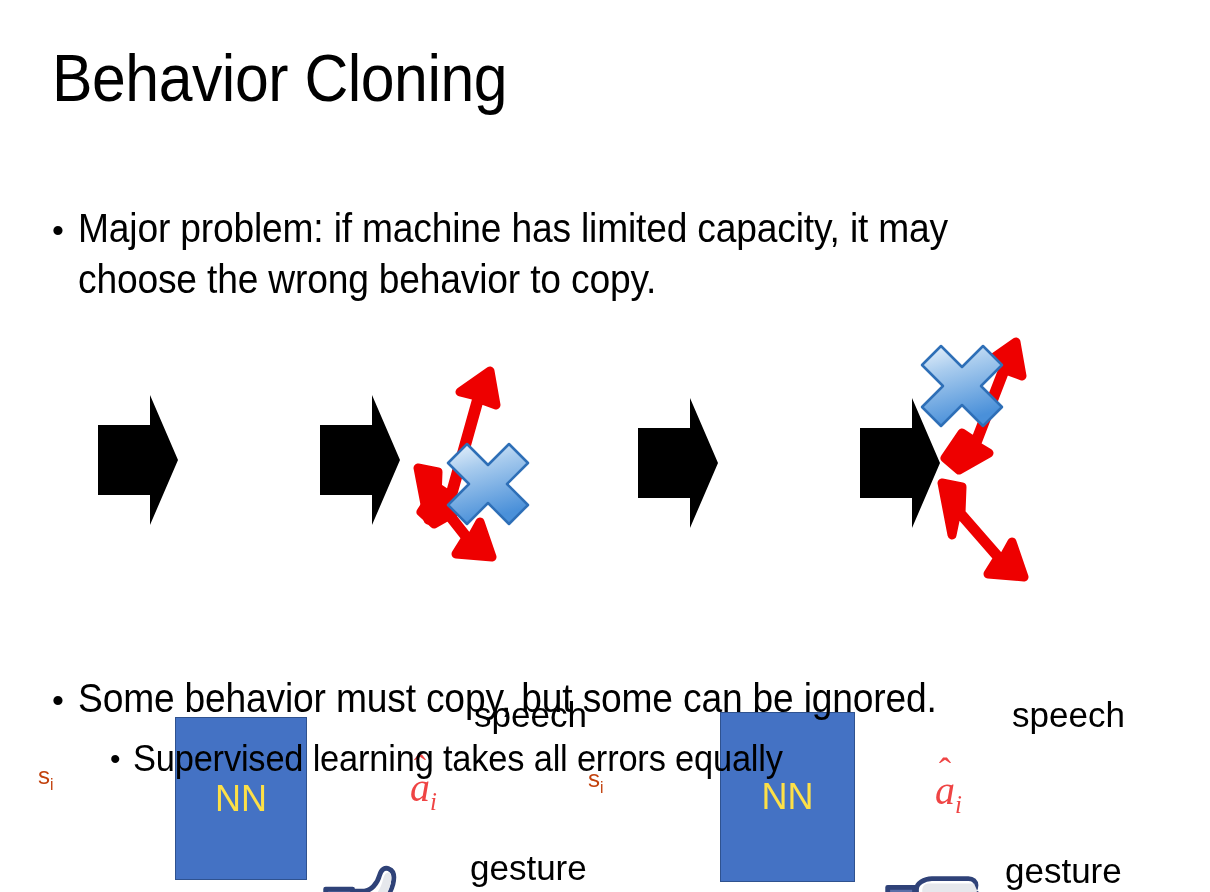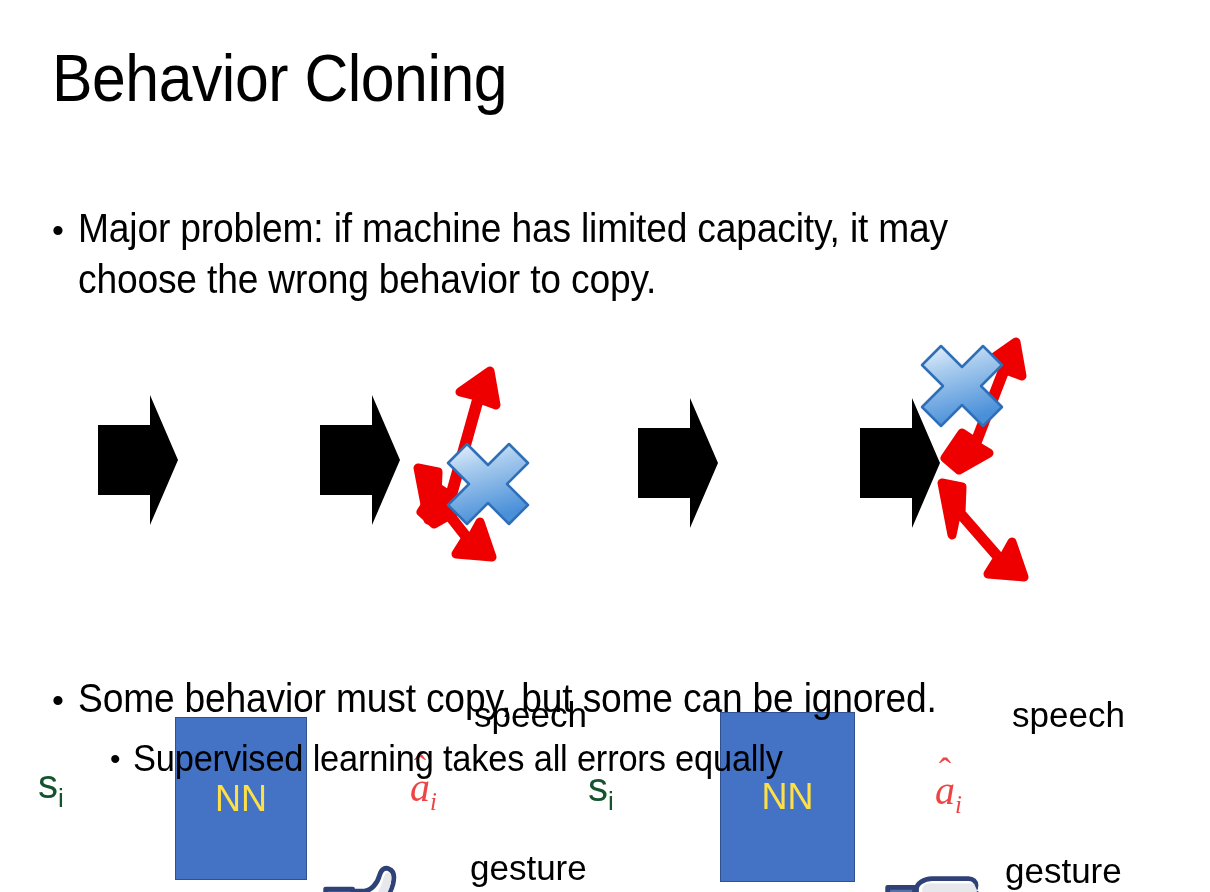--- a/index.html
+++ b/index.html
@@ -75,22 +75,22 @@
     box-sizing: border-box;
     display: flex;
     align-items: center;
     justify-content: center;
     color: #fde047;
     font-size: 36px;
     font-weight: 400;
   }
   .state-label {
     position: absolute;
-    font-size: 40px;
-    color: #14532d;
+    font-size: 24px;
+    color: #c2410c;
   }
   .state-label sub { font-size: 0.65em; }
 
   .action-label {
     position: absolute;
     font-family: "Liberation Serif", serif;
     font-style: italic;
     font-size: 40px;
     color: #ef4444;
     white-space: nowrap;

